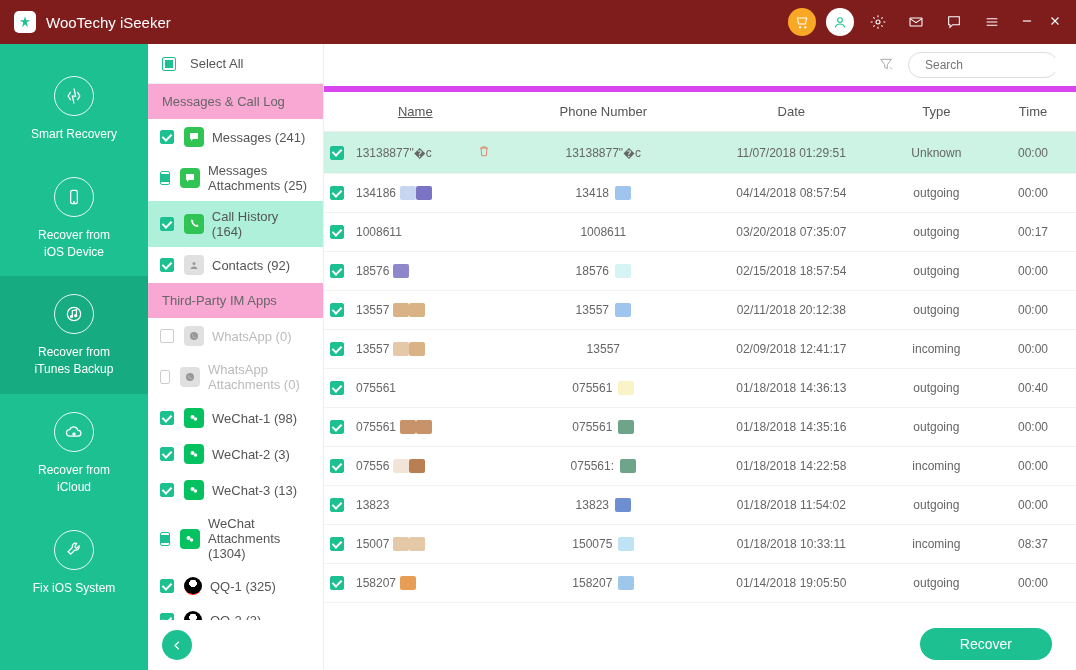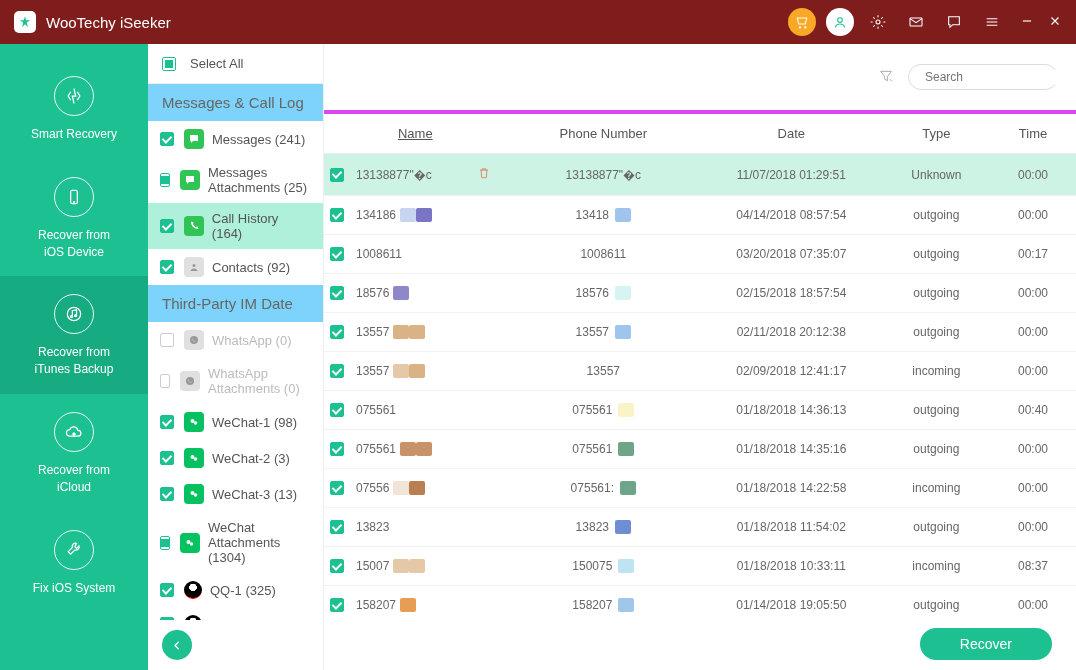--- a/index.html
+++ b/index.html
@@ -22,39 +22,39 @@
 
 .app { display: flex; height: 626px; }
 .leftnav { width: 148px; background: #1dc091; color: #fff; display: flex; flex-direction: column; padding-top: 14px; }
 .leftnav .nav-item { display: flex; flex-direction: column; align-items: center; padding: 18px 6px 16px; cursor: pointer; font-size: 12px; text-align: center; line-height: 1.4; }
 .leftnav .nav-item.active { background: #17ab81; }
 .leftnav .nav-item .icon-wrap { width: 40px; height: 40px; border: 1.5px solid rgba(255,255,255,.9); border-radius: 50%; display: flex; align-items: center; justify-content: center; margin-bottom: 10px; }
 .leftnav .nav-item svg { width: 20px; height: 20px; stroke: #fff; fill: none; stroke-width: 1.5; }
 
 .midcol { width: 176px; border-right: 1px solid #eee; display: flex; flex-direction: column; background: #fff; }
 .catlist { flex: 1; overflow-y: auto; }
-.section-head { background: #7dd3fc; padding: 10px 14px; font-size: 15px; color: #666; }
+.section-head { background: #f9a8d4; padding: 10px 14px; font-size: 13px; color: #666; }
 .cat-item { display: flex; align-items: center; padding: 8px 12px; cursor: pointer; font-size: 13px; color: #555; }
 .cat-item.selected { background: #aef0d9; }
 .cat-item.disabled { color: #bbb; }
 .cat-item .chk { margin-right: 10px; }
 .cat-item .cicon { width: 20px; height: 20px; border-radius: 4px; display: inline-flex; align-items: center; justify-content: center; margin-right: 8px; flex-shrink: 0; }
 .cat-item .cicon svg { width: 12px; height: 12px; }
 .ci-green { background: #30c454; }
 .ci-grey  { background: #e0e0e0; }
 .ci-we    { background: #06c160; }
 
 .checkbox { width: 14px; height: 14px; border: 1.5px solid #1dc091; border-radius: 2px; display: inline-flex; align-items: center; justify-content: center; background: #fff; cursor: pointer; }
 .checkbox.unchecked { border-color: #ccc; }
 .checkbox.checked::after { content: ""; width: 4px; height: 7px; border: solid #fff; border-width: 0 2px 2px 0; transform: rotate(45deg); margin-top: -2px; }
 .checkbox.checked { background: #1dc091; }
 .checkbox.semi::after { content: ""; width: 8px; height: 8px; background: #1dc091; }
 
 .rightcol { flex: 1; display: flex; flex-direction: column; }
-.toprow { display: flex; align-items: center; padding: 20px 18px; border-bottom: 4px solid #d946ef; }
+.toprow { display: flex; align-items: center; padding: 8px 18px; border-bottom: 6px solid #d946ef; }
 .toprow .sel-all { display: flex; align-items: center; cursor: pointer; }
 .toprow .sel-all .checkbox { margin-right: 14px; }
 .toprow .gap { flex: 1; }
 .toprow .filter-icon svg { width: 16px; height: 16px; stroke: #aaa; fill: none; stroke-width: 1.5; margin-right: 14px; cursor: pointer; }
 .searchbox { display: flex; align-items: center; width: 150px; height: 26px; border: 1px solid #ddd; border-radius: 13px; padding: 0 10px; }
 .searchbox svg { width: 14px; height: 14px; stroke: #aaa; fill: none; stroke-width: 2; margin-right: 6px; }
 .searchbox input { border: none; outline: none; font-size: 12px; flex: 1; color: #888; }
 
 .tablewrap { flex: 1; overflow: auto; }
 table { width: 100%; border-collapse: collapse; }
@@ -235,21 +235,21 @@
         <div class="cat-item">
           <span class="checkbox checked chk"></span>
           <span class="cicon ci-grey">
             <svg viewBox="0 0 24 24">
               <circle cx="12" cy="9" r="3" fill="#999"></circle>
               <path d="M5 20c1-4 5-5 7-5s6 1 7 5" fill="#999"></path>
             </svg>
           </span>
           <span>Contacts (92)</span>
         </div>
-        <div class="section-head">Third-Party IM Date</div>
+        <div class="section-head">Third-Party IM Apps</div>
         <div class="cat-item disabled">
           <span class="checkbox unchecked chk"></span>
           <span class="cicon ci-grey">
             <svg viewBox="0 0 24 24">
               <circle cx="12" cy="12" r="8" fill="#999"></circle>
               <path d="M9 9c0 4 2 6 6 6" stroke="#e0e0e0" fill="none"></path>
             </svg>
           </span>
           <span>WhatsApp (0)</span>
         </div>

